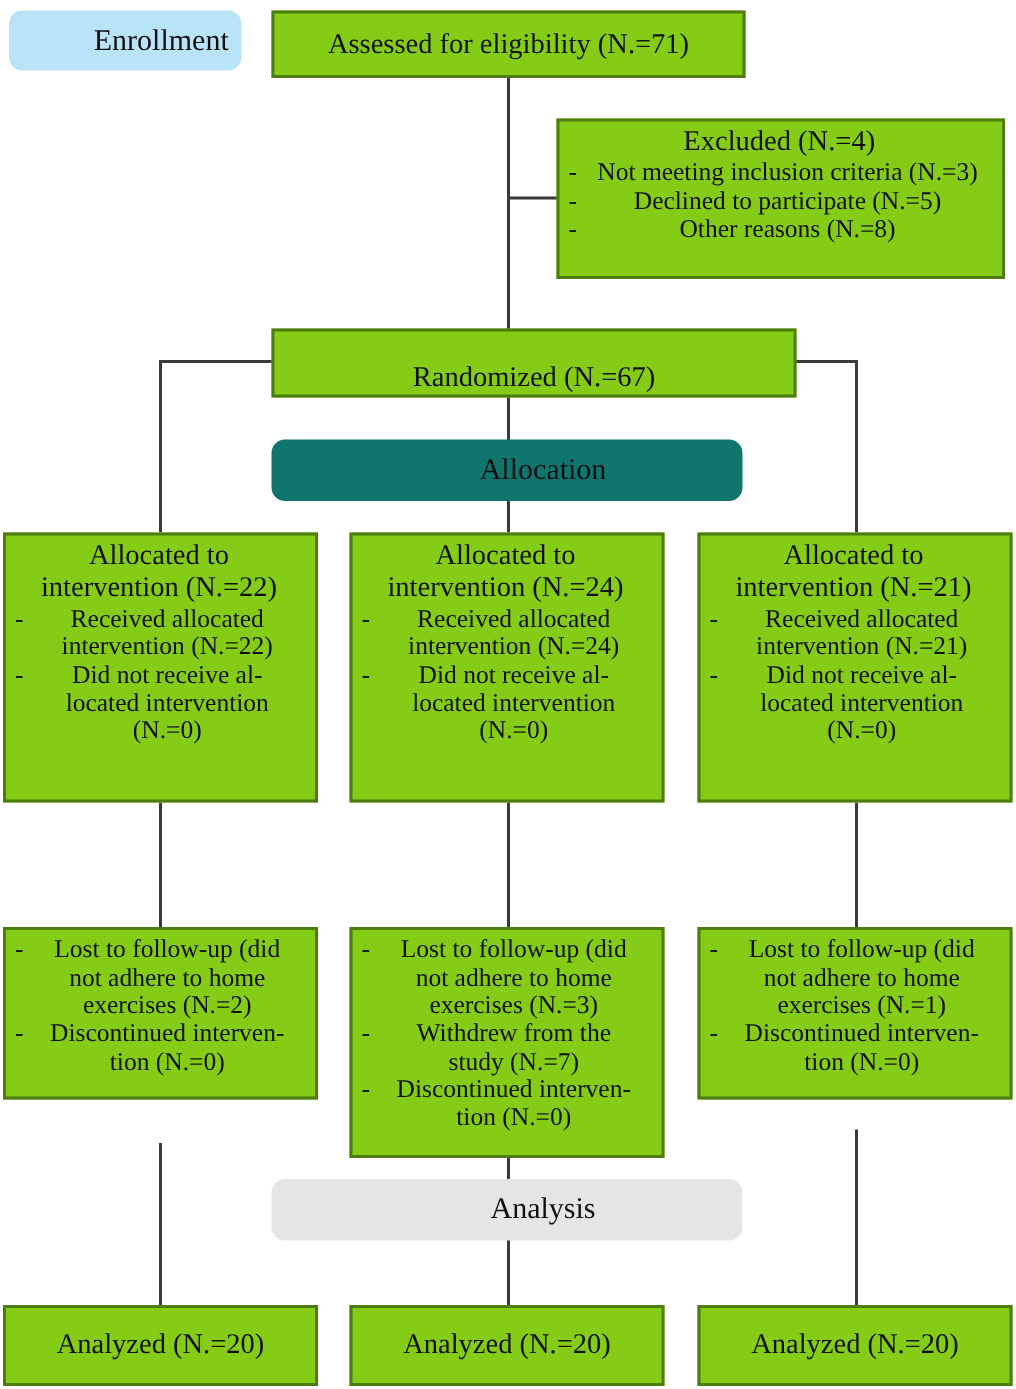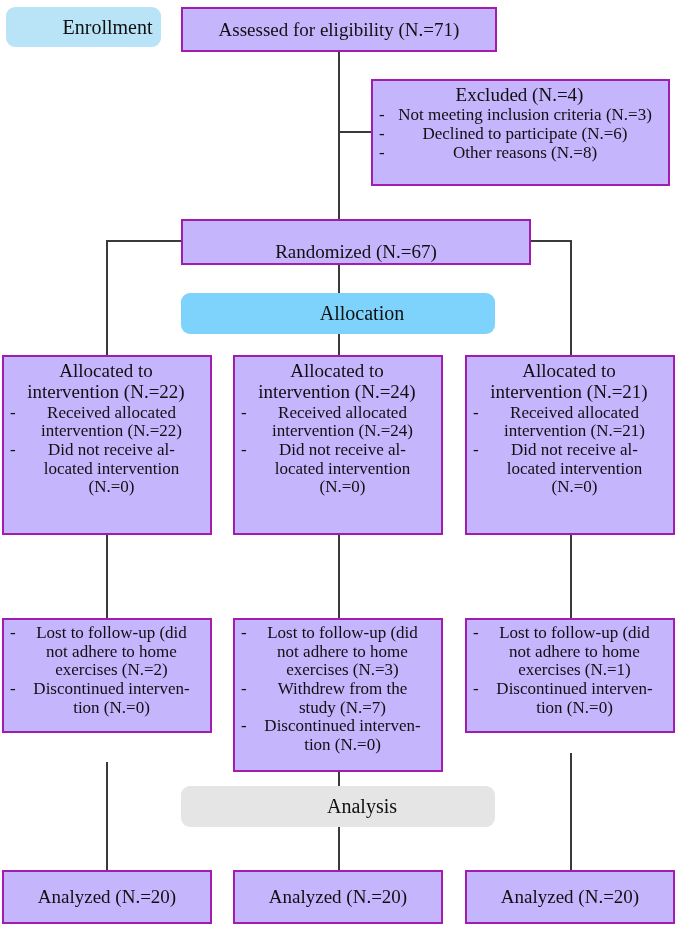--- a/index.html
+++ b/index.html
@@ -14,22 +14,22 @@
     height: 926px;
     background: #ffffff;
     font-family: "Liberation Serif", "DejaVu Serif", serif;
     color: #101010;
     overflow: hidden;
   }
   
   .box {
     position: absolute;
     box-sizing: border-box;
-    border: 2px solid #a21caf;
-    background: #c4b5fd;
+    border: 2px solid #4d7c0f;
+    background: #84cc16;
     z-index: 3;
   }
   .box-title {
     text-align: center;
     font-size: 19px;
     line-height: 1.12;
     white-space: pre-line;
   }
   .box-centered {
     display: flex;
@@ -106,39 +106,39 @@
   <div class="line vline" style="left:570px; top:535px; height:90px;"></div>
 
   <div class="line vline" style="left:106px; top:762px; height:110px;"></div>
   <div class="line vline" style="left:338px; top:772px; height:100px;"></div>
   <div class="line vline" style="left:570px; top:753px; height:119px;"></div>
 
   <div class="banner" style="left:6px; top:7px; width:155px; height:40px; background:#b9e3f6;">
     <span>Enrollment</span>
   </div>
 
-  <div class="banner" style="left:181px; top:293px; width:314px; height:41px; background:#7dd3fc;">
+  <div class="banner" style="left:181px; top:293px; width:314px; height:41px; background:#0f766e;">
     <span>Allocation</span>
   </div>
 
 
   <div class="banner" style="left:181px; top:786px; width:314px; height:41px; background:#e5e5e5;">
     <span>Analysis</span>
   </div>
 
   <div class="box box-centered" style="left:181px; top:7px; width:316px; height:45px;">
     <span>Assessed for eligibility (N.=71)</span>
   </div>
 
   <div class="box" style="left:371px; top:79px; width:299px; height:107px;">
     <div class="box-inner">
       <div class="box-title">Excluded (N.=4)</div>
       <ul class="bullets">
         <li>Not meeting inclusion criteria (N.=3)</li>
-        <li>Declined to participate (N.=6)</li>
+        <li>Declined to participate (N.=5)</li>
         <li>Other reasons (N.=8)</li>
       </ul>
     </div>
   </div>
 
   <div class="box box-centered" style="left:181px; top:219px; width:350px; height:46px;align-items:flex-end;">
     <span>Randomized (N.=67)</span>
   </div>
 
   <div class="box" style="left:2px; top:355px; width:210px; height:180px;">

